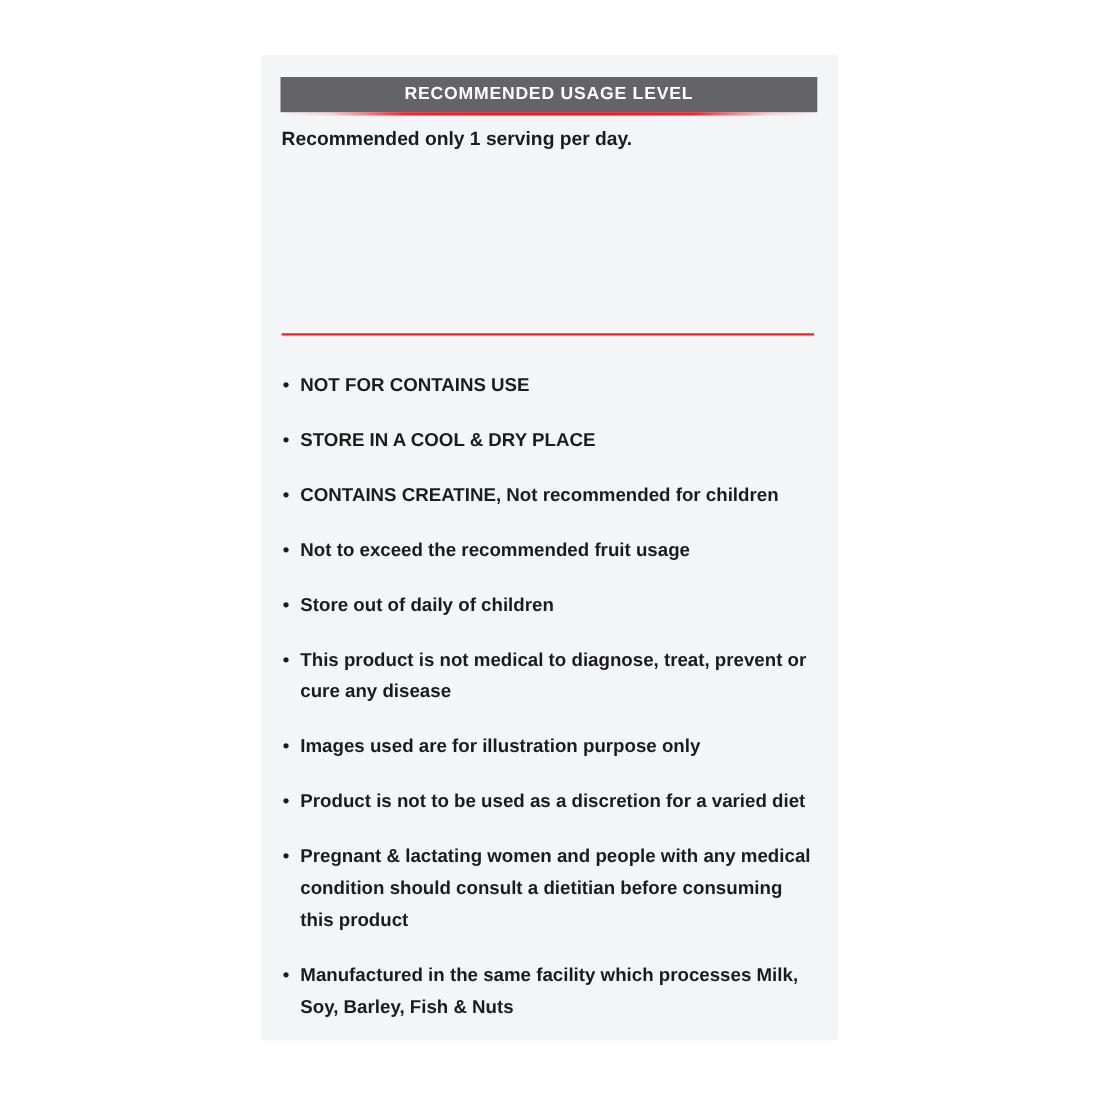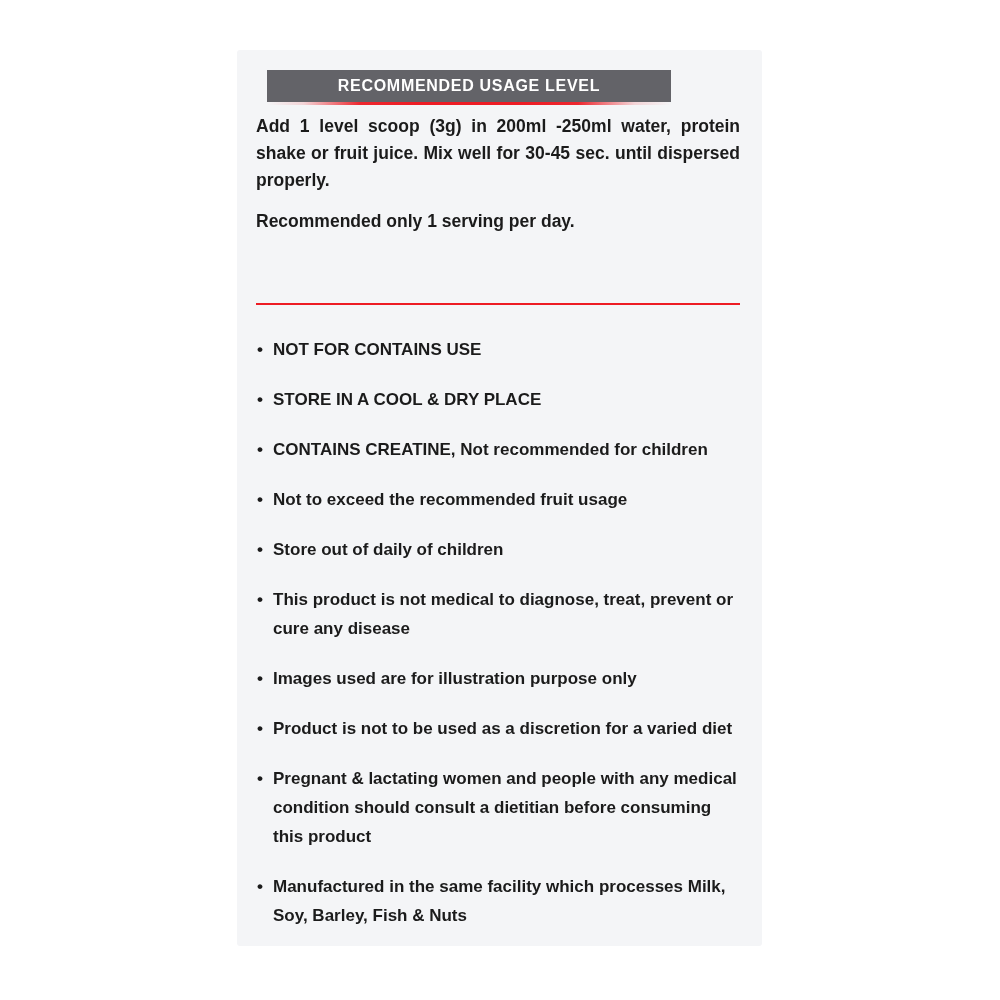--- a/index.html
+++ b/index.html
@@ -28,23 +28,23 @@
     width: 525px;
     height: 896px;
     background: #f4f5f7;
     border-radius: 3px;
     box-sizing: border-box;
   }
 
   
   .header-wrap {
     position: absolute;
-    left: 30px;
+    left: 18px;
     top: 20px;
-    width: 404px;
+    width: 488px;
   }
 
   .header-bar {
     background: #636368;
     height: 32px;
     line-height: 32px;
     text-align: center;
     color: #ffffff;
     font-size: 16px;
     font-weight: bold;
@@ -146,21 +146,20 @@
 <div id="page">
 
   <div id="usage-card">
 
     <div class="header-wrap">
       <div class="header-bar">RECOMMENDED USAGE LEVEL</div>
       <div class="header-underline"></div>
     </div>
 
     <div class="intro-block">
-      <p class="para justify">Add 1 level scoop (3g) in 200ml -250ml water, protein shake or fruit juice. Mix well for  30-45 sec. until dispersed properly.</p>
       <p class="para">Recommended only 1 serving per day.</p>
     </div>
 
     <div class="divider"></div>
 
     <ul class="bullets">
 
       <li class="bullet-item">
         <span class="dot">•</span>
         <span class="text">NOT FOR CONTAINS USE</span>

